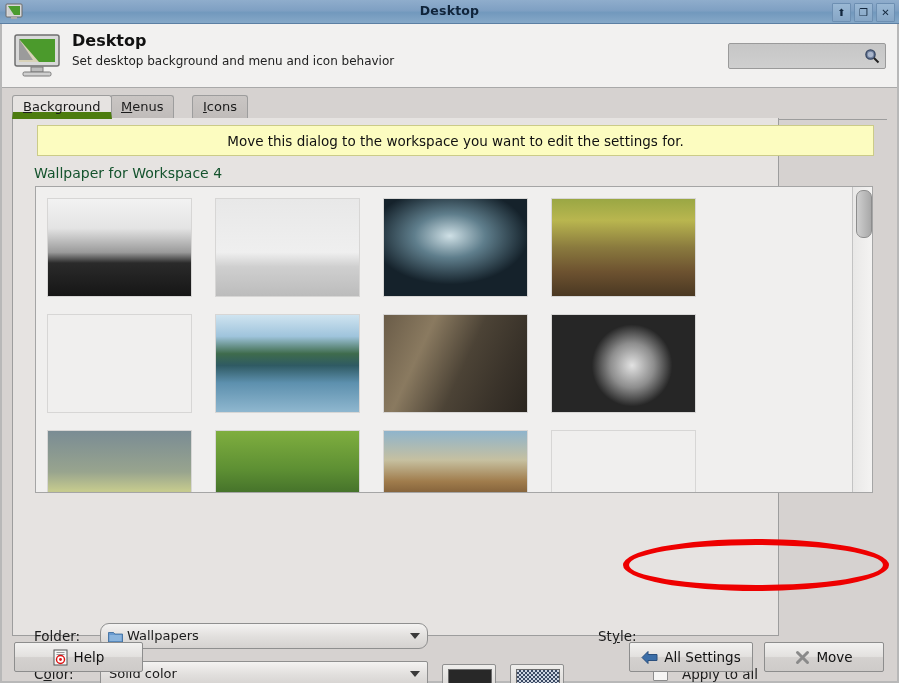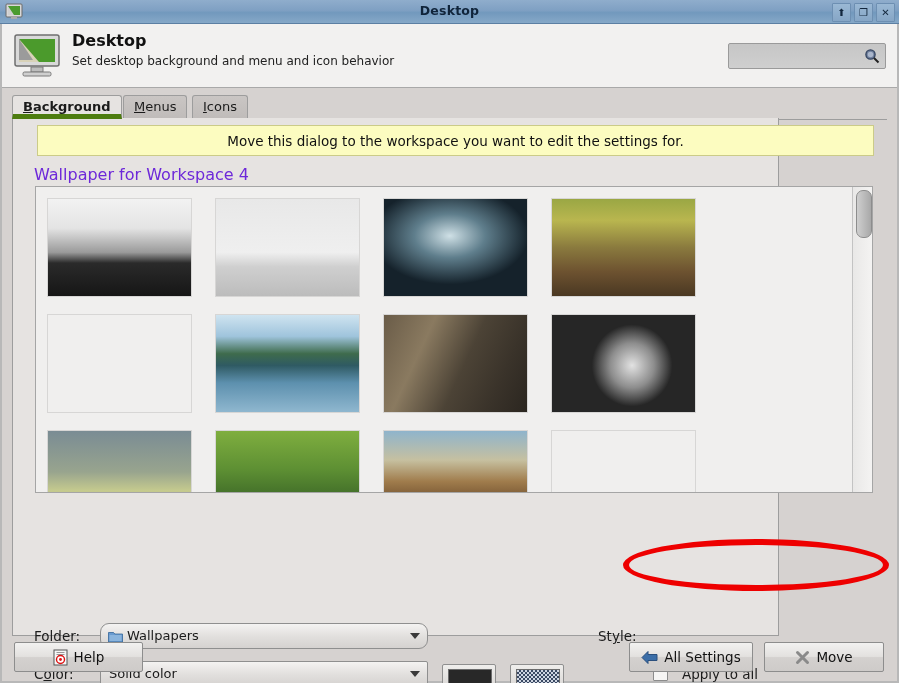--- a/index.html
+++ b/index.html
@@ -106,23 +106,22 @@
     font-size: 13px;
     border: 1px solid #9d9d9d;
     border-bottom: none;
     border-radius: 3px 3px 0 0;
     background: linear-gradient(to bottom, #cac6c4, #bfbbb9);
     color: #1b1b1b;
     cursor: pointer;
   }
   .tab.active {
     background: #e6e3e1;
-    border-bottom: 5px solid #4d7c0f;
+    border-bottom: 7px solid #4d7c0f;
     z-index: 3;
-    font-weight: bold;
   }
   .mn { text-decoration: underline; }
 
   .panel {
     position: absolute; left: 10px; top: 30px;
     width: 767px; height: 518px;
     background: #e6e3e1;
     border: 1px solid #9d9d9d;
     border-top: none;
     box-sizing: border-box;
@@ -133,21 +132,21 @@
     position: absolute; left: 24px; top: 7px;
     width: 837px; height: 31px;
     background: #fcfcc0;
     border: 1px solid #cbcb88;
     display: flex; align-items: center; justify-content: center;
     font-size: 13.5px; color: #111;
     box-sizing: border-box;
   }
   .wp-label {
     position: absolute; left: 21px; top: 47px;
-    font-size: 16px; color: #6d28d9;
+    font-size: 14px; color: #14532d;
   }
 
   
   .wp-list {
     position: absolute; left: 22px; top: 68px;
     width: 838px; height: 307px;
     background: #f0efee;
     border: 1px solid #a5a5a5;
     box-sizing: border-box;
     overflow: hidden;
@@ -305,21 +304,21 @@
       </svg>
     </div>
   </div>
 
   <div class="body">
 
     <div class="tabstrip">
       <div class="tab active" style="left:0px;">
         <span class="mn">B</span><span>ackground</span>
       </div>
-      <div class="tab" style="left:111px;">
+      <div class="tab" style="left:98px;">
         <span class="mn">M</span><span>enus</span>
       </div>
       <div class="tab" style="left:180px;text-align:right;">
         <span class="mn">I</span><span>cons</span>
       </div>
     </div>
 
     <div class="panel">
 
       <div class="notice">Move this dialog to the workspace you want to edit the settings for.</div>

